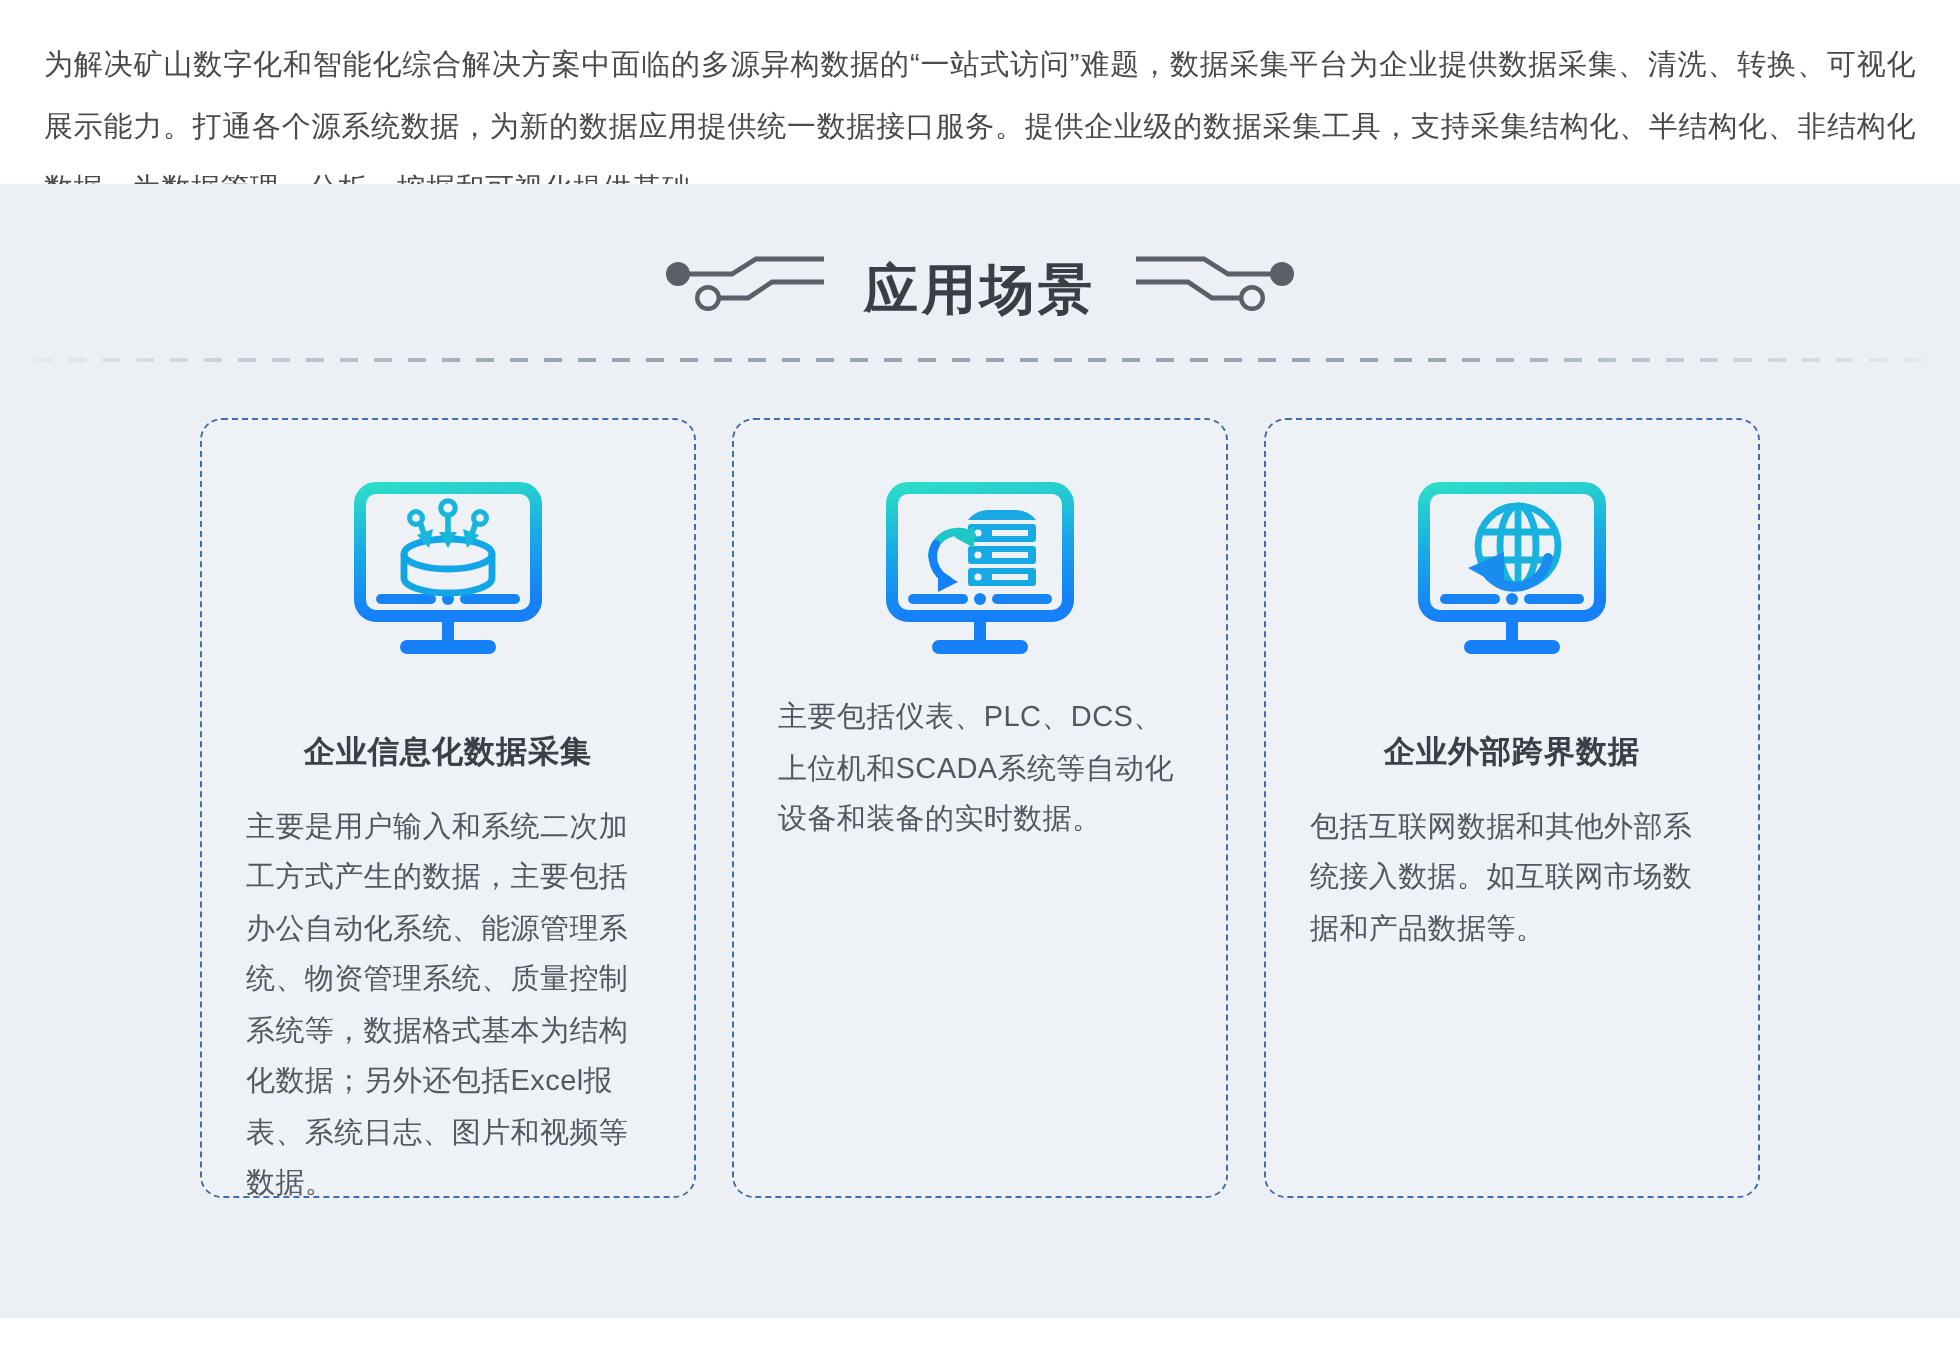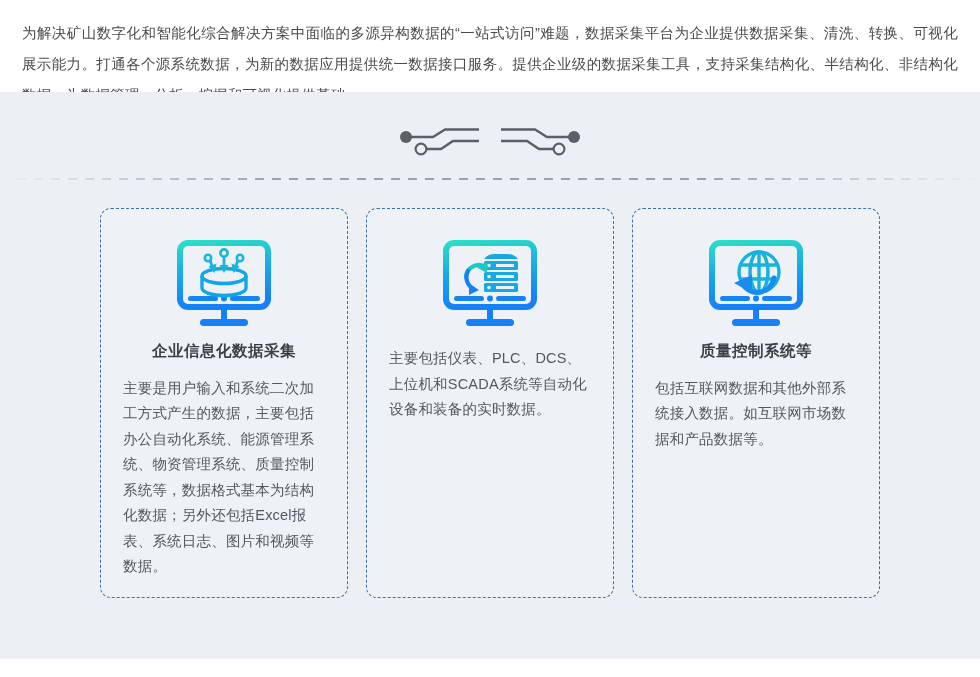--- a/index.html
+++ b/index.html
@@ -90,21 +90,21 @@
     display: flex;
     flex-direction: column;
     align-items: center;
   }
   .card-icon {
     width: 104px;
     height: 92px;
     margin-top: 6px;
   }
   .card-title {
-    margin-top: 11px;
+    margin-top: 36px;
     font-size: 15.5px;
     font-weight: 700;
     color: #3b3f46;
     letter-spacing: .5px;
     text-align: center;
     line-height: 1.2;
   }
   .card-body {
     margin-top: 15px;
     font-size: 14.5px;
@@ -126,20 +126,21 @@
 
     <span class="ornament">
       <svg width="84" height="30" viewBox="0 0 84 30">
         <circle cx="9" cy="9" r="6" fill="#5b6068"></circle>
         <path d="M14,9 L36,9 L48,1.5 L82,1.5" fill="none" stroke="#5b6068" stroke-width="2.4"></path>
         <path d="M30,21 L44,21 L56,13 L82,13" fill="none" stroke="#5b6068" stroke-width="2.4"></path>
         <circle cx="24" cy="21" r="5.4" fill="none" stroke="#5b6068" stroke-width="2.2"></circle>
       </svg>
     </span>
 
+    <span class="heading-title">应用场景</span>
 
     <span class="ornament">
       <svg width="84" height="30" viewBox="0 0 84 30">
         <circle cx="75" cy="9" r="6" fill="#5b6068"></circle>
         <path d="M70,9 L48,9 L36,1.5 L2,1.5" fill="none" stroke="#5b6068" stroke-width="2.4"></path>
         <path d="M54,21 L40,21 L28,13 L2,13" fill="none" stroke="#5b6068" stroke-width="2.4"></path>
         <circle cx="60" cy="21" r="5.4" fill="none" stroke="#5b6068" stroke-width="2.2"></circle>
       </svg>
     </span>
   </div>
@@ -254,18 +255,18 @@
             <path d="M36,26 L74,26"></path>
             <path d="M36,40 L74,40"></path>
             <path d="M55,13 L55,53"></path>
           </g>
           <g fill="none" stroke="#1a8cf0" stroke-width="5" stroke-linecap="round">
             <path d="M38,44 A17,17 0 0 0 70,39"></path>
           </g>
           <polygon points="30,44 48,36 48,54" fill="#1a8cf0"></polygon>
         </svg>
       </span>
-      <div class="card-title">质量控制系统等</div>
+      <div class="card-title">企业外部跨界数据</div>
       <div class="card-body">包括互联网数据和其他外部系统接入数据。如互联网市场数据和产品数据等。</div>
     </div>
 
   </div>
 </div>
 
 </body></html>

